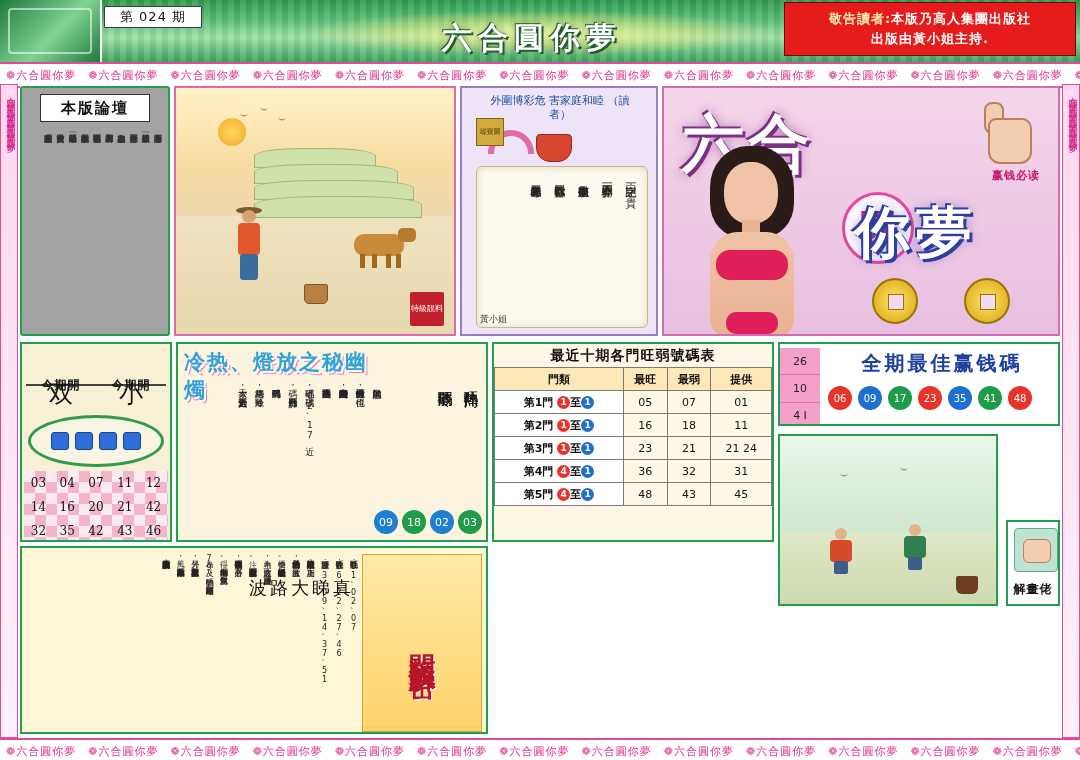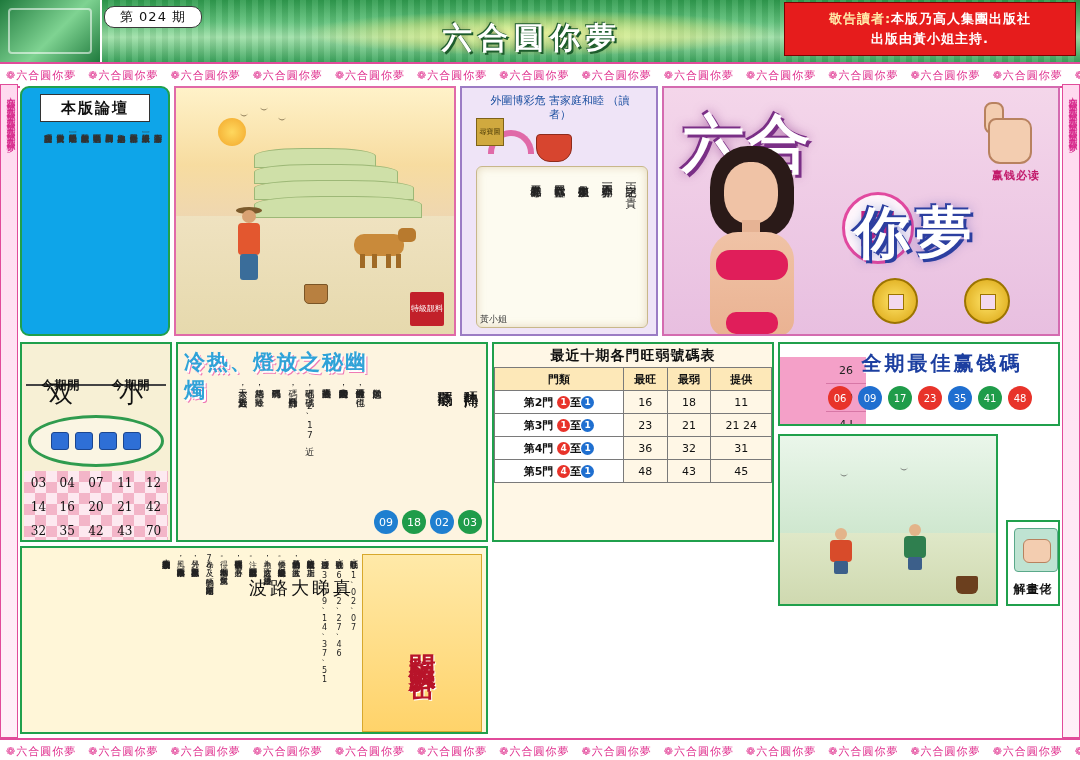--- a/index.html
+++ b/index.html
@@ -10,21 +10,21 @@
   }
   .page{position:relative;width:1080px;height:760px;overflow:hidden;background:#fff;}
 
   
   .topband{position:absolute;left:0;top:0;width:1080px;height:62px;
     background:linear-gradient(180deg,#2f9b4e 0%,#5fc17a 35%,#9fe0a8 60%,#3ba55d 100%);}
   .topband .gloss{position:absolute;left:0;top:0;width:1080px;height:62px;
     background:
       repeating-linear-gradient(90deg,rgba(255,255,255,.08) 0 6px,rgba(0,0,0,.05) 6px 12px);}
   .issue-box{position:absolute;left:104px;top:6px;width:96px;height:20px;background:#fff;
-    border:1px solid #3a3a3a;border-radius:10px;display:flex;align-items:center;justify-content:center;
+    border:1px solid #3a3a3a;border-radius:1px;display:flex;align-items:center;justify-content:center;
     font-size:13px;color:#111;letter-spacing:1px;}
   .left-ornament{position:absolute;left:0;top:0;width:100px;height:62px;
     background:linear-gradient(135deg,#1f7a3d,#7fd392 55%,#1f7a3d);
     border-right:2px solid #fff;}
   .left-ornament:after{content:"";position:absolute;left:8px;top:8px;right:8px;bottom:8px;
     border:2px solid rgba(255,255,255,.55);border-radius:4px;}
   .main-title{position:absolute;left:314px;top:18px;width:436px;text-align:center;
     font-family:"DejaVu Serif","Liberation Serif",serif;
     font-weight:bold;font-size:30px;color:#fff;letter-spacing:6px;
     text-shadow:2px 2px 0 #1d5c2c, -1px -1px 0 #1d5c2c, 0 0 6px rgba(0,0,0,.4);}
@@ -52,22 +52,22 @@
     letter-spacing:2px;overflow:hidden;padding-top:4px;box-sizing:border-box;}
   .vstrip.left{left:0;}
   .vstrip.right{right:0;}
 
   .canvas{position:absolute;left:20px;top:84px;width:1040px;height:652px;background:#fff;}
 
   
   .panel{position:absolute;box-sizing:border-box;}
 
   
-  #forum{left:0px;top:2px;width:150px;height:250px;background:#0ea5e9;
-    border:2px solid #20a04c;border-radius:9px;overflow:hidden;}
+  #forum{left:0px;top:2px;width:150px;height:250px;background:#a3a3a3;
+    border:2px solid #20a04c;border-radius:3px;overflow:hidden;}
   #forum .hdr{margin:6px auto 2px;width:108px;height:26px;background:#fff;
     border:1px solid #333;display:flex;align-items:center;justify-content:center;
     font-family:"DejaVu Serif","Liberation Serif",serif;font-size:15px;font-weight:bold;letter-spacing:2px;color:#111;}
   .vtext{writing-mode:vertical-rl;text-orientation:upright;}
   #forum .body{padding:4px 6px;height:206px;display:flex;flex-direction:row-reverse;
     justify-content:flex-start;gap:3px;overflow:hidden;font-size:8px;line-height:1.15;color:#333;}
   #forum .body p{margin:0;}
 
   
   #illus{left:154px;top:2px;width:282px;height:250px;border:2px solid #e06aa8;background:#f6f2e2;overflow:hidden;}
@@ -176,21 +176,21 @@
   #tbl caption{font-size:14px;font-weight:bold;color:#111;letter-spacing:1px;padding:3px 0 2px;}
   #tbl th,#tbl td{border:1px solid #7a7a7a;font-size:11px;text-align:center;height:20px;color:#111;}
   #tbl th{background:#fde8b8;}
   #tbl td.c1{background:#fff;font-weight:bold;}
   #tbl .m{display:inline-block;width:13px;height:13px;border-radius:50%;background:#e8332a;color:#fff;
     font-size:9px;line-height:13px;text-align:center;vertical-align:middle;}
   #tbl .m.b{background:#1f6fd0;}
 
   
   #best{left:758px;top:258px;width:282px;height:84px;background:#fff;border:2px solid #20a04c;overflow:hidden;}
-  #best .side{position:absolute;left:0;top:13px;width:40px;height:100%;background:#f4a0c8;padding-left:46px;}
+  #best .side{position:absolute;left:0;top:4px;width:40px;height:100%;background:#f4a0c8;}
   #best .side .cell{height:33%;display:flex;align-items:center;justify-content:center;font-size:11px;color:#222;border-bottom:1px solid #d777a6;}
   #best .ttl{position:absolute;left:48px;top:6px;width:228px;text-align:center;
     font-family:"DejaVu Serif","Liberation Serif",serif;font-size:20px;font-weight:bold;color:#1c3fa0;letter-spacing:3px;
     text-shadow:1px 1px 0 #fff;}
   #best .balls{position:absolute;left:48px;top:42px;width:228px;display:flex;gap:6px;}
   #best .balls i{width:24px;height:24px;border-radius:50%;background:#e8332a;color:#fff;font-style:normal;
     display:flex;align-items:center;justify-content:center;font-size:10px;}
   #best .balls i.b{background:#1f6fd0;}
   #best .balls i.g{background:#1f9c4a;}
 
@@ -391,21 +391,21 @@
           <span>12</span>
           <span>14</span>
           <span>16</span>
           <span>20</span>
           <span>21</span>
           <span>42</span>
           <span>32</span>
           <span>35</span>
           <span>42</span>
           <span>43</span>
-          <span>70</span>
+          <span>46</span>
         </div>
     </div>
 
     <div class="panel" id="hotcold">
       <div class="banner">冷热、燈放之秘幽燭</div>
       <div class="txtcols" id="hotcold-cols">
           <p class="vtext">加以注意的</p>
           <p class="vtext">會有爆的可能性，也得</p>
           <p class="vtext">段時間內是很大的潛力，</p>
           <p class="vtext">再來看冷热的號</p>
@@ -434,20 +434,26 @@
         <caption>最近十期各門旺弱號碼表</caption>
         <thead>
             <tr id="tbl-head">
               <th>門類</th>
               <th>最旺</th>
               <th>最弱</th>
               <th>提供</th>
             </tr>
           </thead>
         <tbody id="tbl-body">
+            <tr>
+              <td class="c1">第1門 <span class="m">1</span>至<span class="m b">1</span></td>
+              <td>05</td>
+              <td>07</td>
+              <td>01</td>
+            </tr>
             <tr>
               <td class="c1">第2門 <span class="m">1</span>至<span class="m b">1</span></td>
               <td>16</td>
               <td>18</td>
               <td>11</td>
             </tr>
             <tr>
               <td class="c1">第3門 <span class="m">1</span>至<span class="m b">1</span></td>
               <td>23</td>
               <td>21</td>

